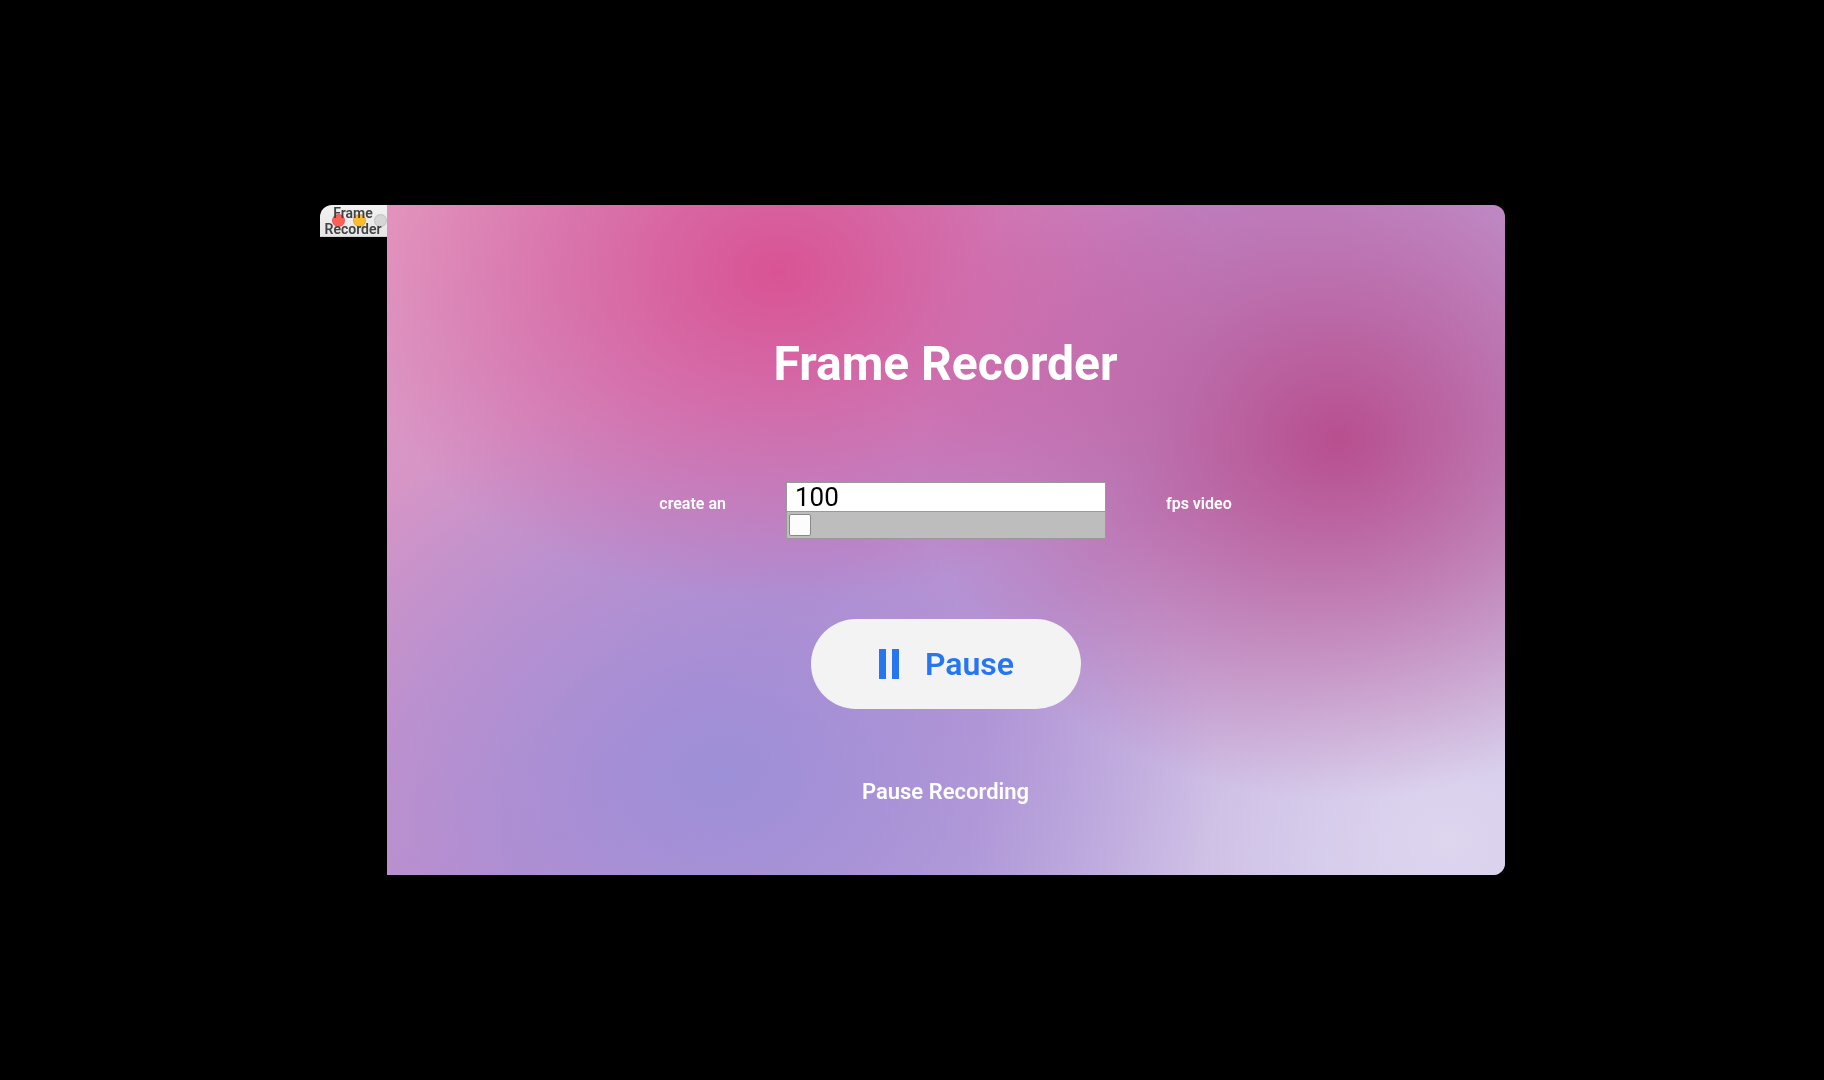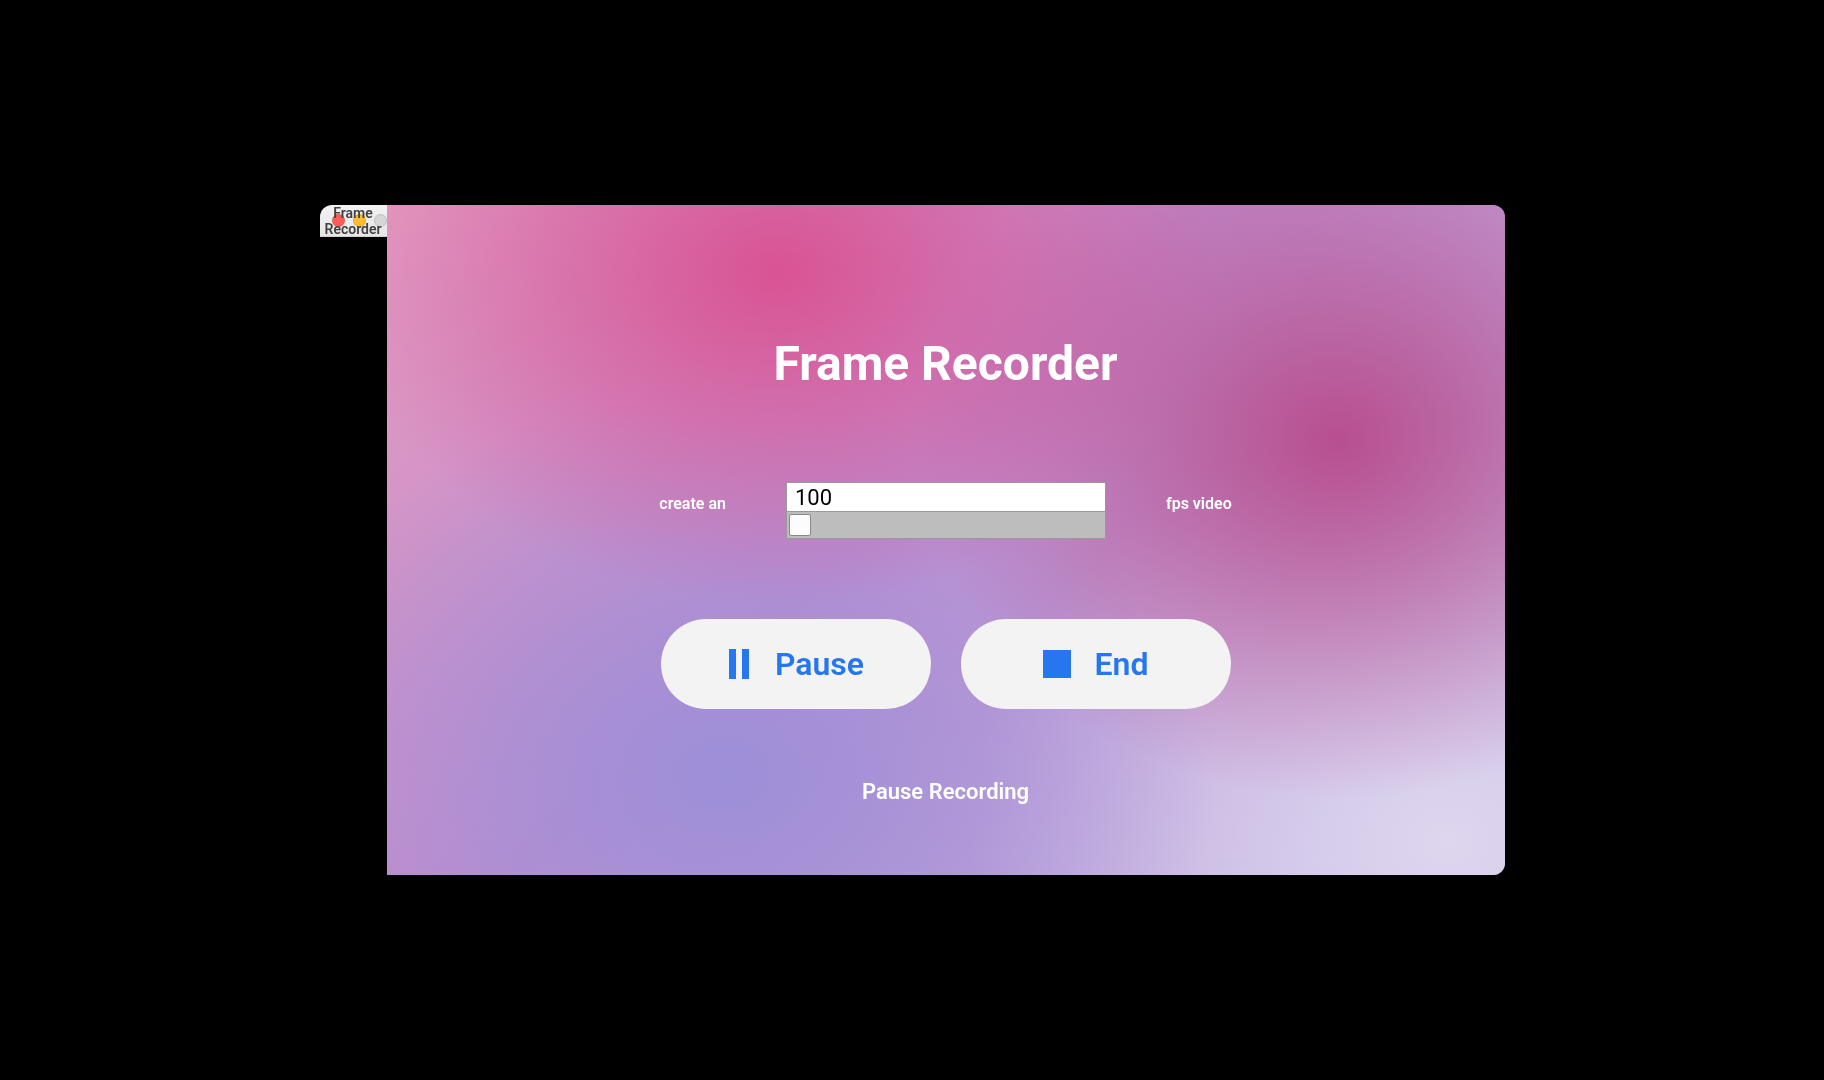--- a/index.html
+++ b/index.html
@@ -92,21 +92,21 @@
       display: flex;
       flex-direction: column;
       width: 320px;
       border: 1px solid #999;
     }
     .fps-input {
       height: 27px;
       border: none;
       background: #fff;
       color: #000;
-      font-size: 22px;
+      font-size: 26px;
       padding: 14px 8px;
       outline: none;
       border-bottom: 1px solid #999;
       font-family: inherit;
     }
     .fps-slider {
       height: 26px;
       background: #bdbdbd;
       position: relative;
     }
@@ -181,26 +181,18 @@
       <div class="buttons">
         <button class="btn">
           <span class="btn-icon">
             <svg width="24" height="30" viewBox="0 0 24 30">
                 <rect x="2" y="0" width="7" height="30" fill="#2676ef"></rect>
                 <rect x="15" y="0" width="7" height="30" fill="#2676ef"></rect>
               </svg>
           </span>
           <span class="btn-label">Pause</span>
         </button>
-        <button class="btn">
-          <span class="btn-icon">
-            <svg width="28" height="28" viewBox="0 0 28 28">
-                <rect x="0" y="0" width="28" height="28" fill="#2676ef"></rect>
-              </svg>
-          </span>
-          <span class="btn-label">End</span>
-        </button>
       </div>
 
       <div class="status">Pause Recording</div>
     </div>
   </div>
 </div>
 
 </body></html>

